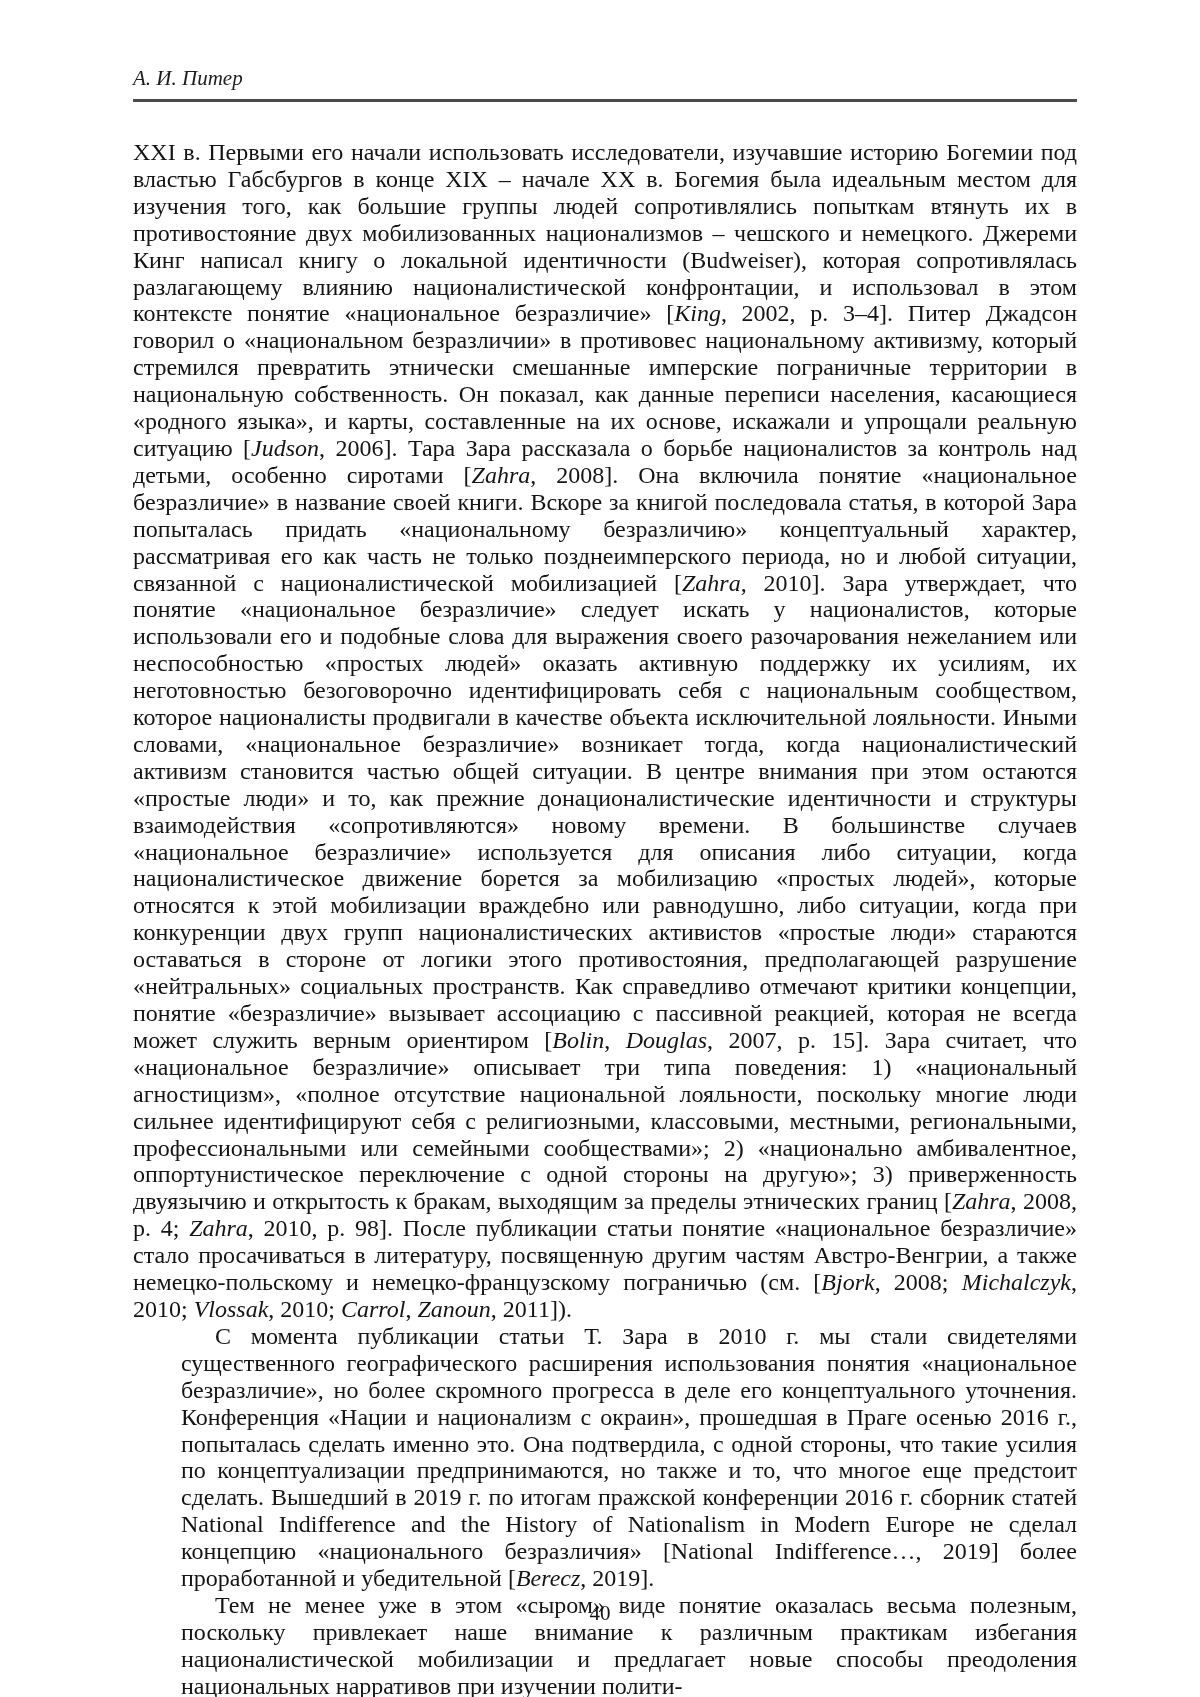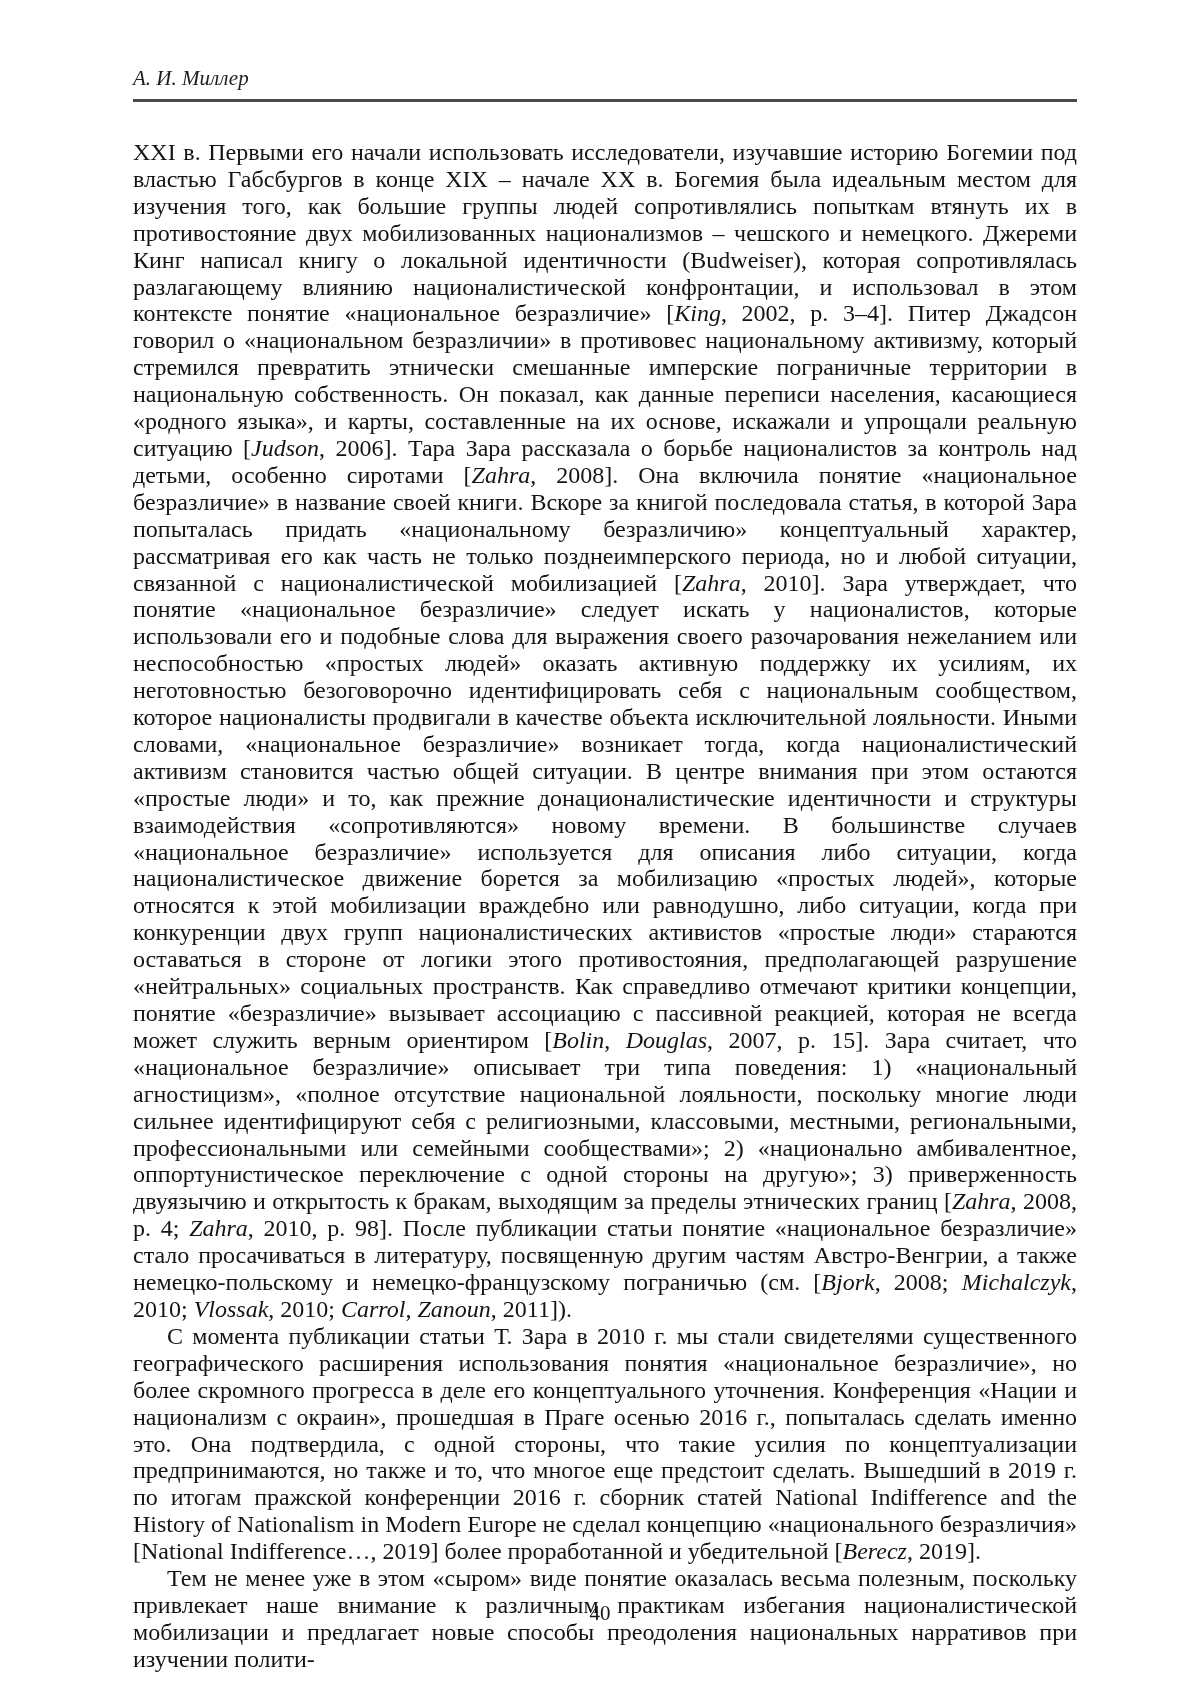--- a/index.html
+++ b/index.html
@@ -21,32 +21,32 @@
     position: absolute; left: 133px; top: 99px; width: 944px; height: 3px;
     background: #4b4b4d;
   }
   .article {
     position: absolute; left: 133px; top: 139px; width: 944px;
     font-size: 24px; line-height: 26.9px;
     text-align: justify;
     color: #141414;
   }
   .article p { margin: 0; padding: 0; text-indent: 0; }
-  .article p.indent { text-indent: 34px; }
+  .article p.indent { text-indent: 34px; margin-left: 48px; }
   .article .it { font-style: italic; }
   .page-number {
     position: absolute; left: 0; top: 1601px; width: 100%;
     text-align: center; font-size: 21px; color: #161616;
   }
 </style>
 </head>
 <body>
 
 <div class="sheet">
-  <div class="running-header">А. И. Миллер</div>
+  <div class="running-header">А. И. Питер</div>
   <div class="header-rule"></div>
   <div class="article">
       <p><span>XXI в. Первыми его начали использовать исследователи, изучавшие историю Богемии под властью Габсбургов в конце XIX – начале XX в. Богемия была идеальным местом для изучения того, как большие группы людей сопротивлялись попыткам втянуть их в противостояние двух мобилизованных национализмов – чешского и немецкого. Джереми Кинг написал книгу о локальной идентичности (Budweiser), которая сопротивлялась разлагающему влиянию националистической конфронтации, и использовал в этом контексте понятие «национальное безразличие» [</span><span class="it">King</span><span>, 2002, p. 3–4]. Питер Джадсон говорил о «национальном безразличии» в противовес национальному активизму, который стремился превратить этнически смешанные имперские пограничные территории в национальную собственность. Он показал, как данные переписи населения, касающиеся «родного языка», и карты, составленные на их основе, искажали и упрощали реальную ситуацию [</span><span class="it">Judson</span><span>, 2006]. Тара Зара рассказала о борьбе националистов за контроль над детьми, особенно сиротами [</span><span class="it">Zahra</span><span>, 2008]. Она включила понятие «национальное безразличие» в название своей книги. Вскоре за книгой последовала статья, в которой Зара попыталась придать «национальному безразличию» концептуальный характер, рассматривая его как часть не только позднеимперского периода, но и любой ситуации, связанной с националистической мобилизацией [</span><span class="it">Zahra</span><span>, 2010]. Зара утверждает, что понятие «национальное безразличие» следует искать у националистов, которые использовали его и подобные слова для выражения своего разочарования нежеланием или неспособностью «простых людей» оказать активную поддержку их усилиям, их неготовностью безоговорочно идентифицировать себя с национальным сообществом, которое националисты продвигали в качестве объекта исключительной лояльности. Иными словами, «национальное безразличие» возникает тогда, когда националистический активизм становится частью общей ситуации. В центре внимания при этом остаются «простые люди» и то, как прежние донационалистические идентичности и структуры взаимодействия «сопротивляются» новому времени. В большинстве случаев «национальное безразличие» используется для описания либо ситуации, когда националистическое движение борется за мобилизацию «простых людей», которые относятся к этой мобилизации враждебно или равнодушно, либо ситуации, когда при конкуренции двух групп националистических активистов «простые люди» стараются оставаться в стороне от логики этого противостояния, предполагающей разрушение «нейтральных» социальных пространств. Как справедливо отмечают критики концепции, понятие «безразличие» вызывает ассоциацию с пассивной реакцией, которая не всегда может служить верным ориентиром [</span><span class="it">Bolin</span><span>, </span><span class="it">Douglas</span><span>, 2007, p. 15]. Зара считает, что «национальное безразличие» описывает три типа поведения: 1) «национальный агностицизм», «полное отсутствие национальной лояльности, поскольку многие люди сильнее идентифицируют себя с религиозными, классовыми, местными, региональными, профессиональными или семейными сообществами»; 2) «национально амбивалентное, оппортунистическое переключение с одной стороны на другую»; 3) приверженность двуязычию и открытость к бракам, выходящим за пределы этнических границ [</span><span class="it">Zahra</span><span>, 2008, p. 4; </span><span class="it">Zahra</span><span>, 2010, p. 98]. После публикации статьи понятие «национальное безразличие» стало просачиваться в литературу, посвященную другим частям Австро-Венгрии, а также немецко-польскому и немецко-французскому пограничью (см. [</span><span class="it">Bjork</span><span>, 2008; </span><span class="it">Michalczyk</span><span>, 2010; </span><span class="it">Vlossak</span><span>, 2010; </span><span class="it">Carrol</span><span>, </span><span class="it">Zanoun</span><span>, 2011]).</span></p>
       <p class="indent"><span>С момента публикации статьи Т. Зара в 2010 г. мы стали свидетелями существенного географического расширения использования понятия «национальное безразличие», но более скромного прогресса в деле его концептуального уточнения. Конференция «Нации и национализм с окраин», прошедшая в Праге осенью 2016 г., попыталась сделать именно это. Она подтвердила, с одной стороны, что такие усилия по концептуализации предпринимаются, но также и то, что многое еще предстоит сделать. Вышедший в 2019 г. по итогам пражской конференции 2016 г. сборник статей National Indifference and the History of Nationalism in Modern Europe не сделал концепцию «национального безразличия» [National Indifference…, 2019] более проработанной и убедительной [</span><span class="it">Berecz</span><span>, 2019].</span></p>
       <p class="indent"><span>Тем не менее уже в этом «сыром» виде понятие оказалась весьма полезным, поскольку привлекает наше внимание к различным практикам избегания националистической мобилизации и предлагает новые способы преодоления национальных нарративов при изучении полити-</span></p>
     </div>
   <div class="page-number">40</div>
 </div>
 
 </body></html>

